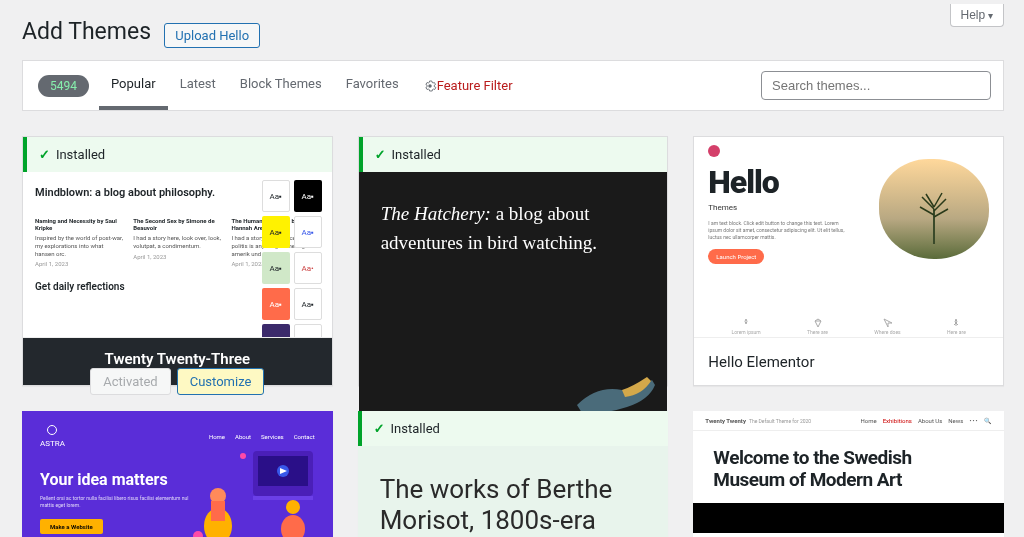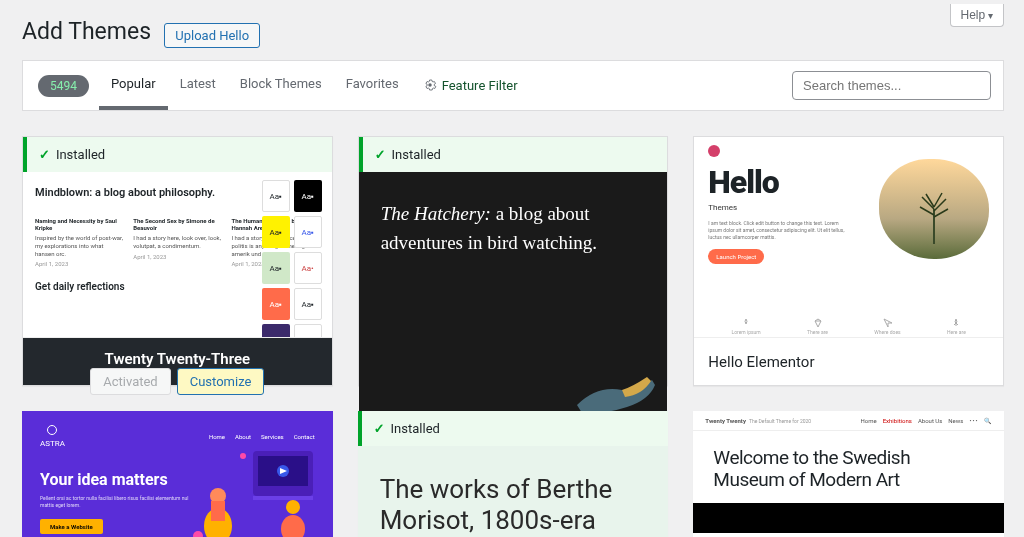--- a/index.html
+++ b/index.html
@@ -7,24 +7,24 @@
 .wrap { padding: 10px 20px 0 22px; }
 .help-btn { position: absolute; top: 4px; right: 20px; background: #fff; border: 1px solid #c3c4c7; border-top: none; padding: 4px 10px; font-size: 12px; cursor: pointer; color: #646970; border-radius: 0 0 4px 4px; }
 .help-btn::after { content: " ▾"; font-size: 10px; }
 h1 { font-size: 23px; font-weight: 400; margin: 8px 0 15px; display: inline-block; }
 .upload-btn { display: inline-block; margin-left: 10px; padding: 4px 10px; border: 1px solid #2271b1; color: #2271b1; background: #f6f7f7; border-radius: 3px; font-size: 13px; cursor: pointer; vertical-align: middle; }
 .filter-bar { background: #fff; border: 1px solid #dcdcde; display: flex; align-items: center; padding: 0; position: relative; }
 .filter-left { display: flex; align-items: center; gap: 0; }
 .count-pill { background: #646970; color: #86efac; border-radius: 30px; padding: 4px 12px; font-size: 12px; margin: 0 10px 0 15px; }
 .filter-link { padding: 15px 12px; color: #646970; cursor: pointer; font-size: 13px; border-bottom: 4px solid transparent; }
 .filter-link.active { color: #1d2327; border-bottom-color: #646970; }
-.feature-filter { display: flex; align-items: flex-start; gap: 5px; padding: 0 12px; color: #14532d; cursor: pointer; }
+.feature-filter { display: flex; align-items: flex-end; padding: 0 12px; color: #b91c1c; cursor: pointer; }
 .gear-icon { width: 14px; height: 14px; }
 .search-wrap { margin-left: auto; padding: 8px 12px; }
-.search-input { width: 199px; padding: 6px 10px; border: 1px solid #8c8f94; border-radius: 4px; font-size: 13px; }
+.search-input { width: 230px; padding: 6px 10px; border: 1px solid #8c8f94; border-radius: 4px; font-size: 13px; }
 .themes-grid { display: grid; grid-template-columns: repeat(3, 1fr); gap: 25px; margin-top: 25px; }
 .theme-card { background: #fff; border: 1px solid #dcdcde; box-shadow: 0 1px 1px rgba(0,0,0,.04); position: relative; }
 .installed-bar { background: #edfaef; border-left: 4px solid #00a32a; padding: 10px 12px; color: #1d2327; font-size: 13px; display: flex; align-items: center; gap: 6px; }
 .check-icon { color: #00a32a; font-weight: bold; }
 .preview { height: 165px; background: #f6f7f7; overflow: hidden; position: relative; }
 .theme-footer { background: #fff; border-top: 1px solid #eee; padding: 12px 14px; height: 48px; display: flex; align-items: center; }
 .theme-footer.dark { background: #23282d; color: #fff; justify-content: space-between; flex-direction: column; }
 .theme-name { font-size: 15px; font-weight: 400; }
 .theme-footer.dark .theme-name { font-weight: 600; }
 .actions { display: flex; gap: 6px; }
@@ -77,21 +77,21 @@
 
 .p5 { background: #e8f4ec; padding: 28px 22px 0; height: 100%; font-size: 26px; color: #2a2a2a; line-height: 1.2; }
 
 
 .p6 { background: #fff; height: 100%; font-size: 6px; overflow: hidden; }
 .p6 .topbar { display: flex; justify-content: space-between; padding: 6px 12px; font-size: 6px; color: #555; border-bottom: 1px solid #eee; }
 .p6 .topbar .brand6 { font-weight: 700; }
 .p6 .nav6 { display: flex; gap: 6px; align-items: center; }
 .p6 .nav6 .red { color: #c00; }
 .p6 .dots { letter-spacing: 1px; }
-.p6 .headline6 { font-size: 19px; font-weight: 400; padding: 16px 20px 12px; line-height: 1.15; letter-spacing: -0.5px; }
+.p6 .headline6 { font-size: 19px; font-weight: 700; padding: 16px 20px 12px; line-height: 1.15; letter-spacing: -0.5px; }
 .p6 .blackbar { height: 30px; background: #000; }
 </style>
 </head>
 <body>
 
 <button class="help-btn">Help</button>
 
 <div class="wrap">
   <h1>Add Themes</h1>
   <a class="upload-btn">Upload Hello</a>

